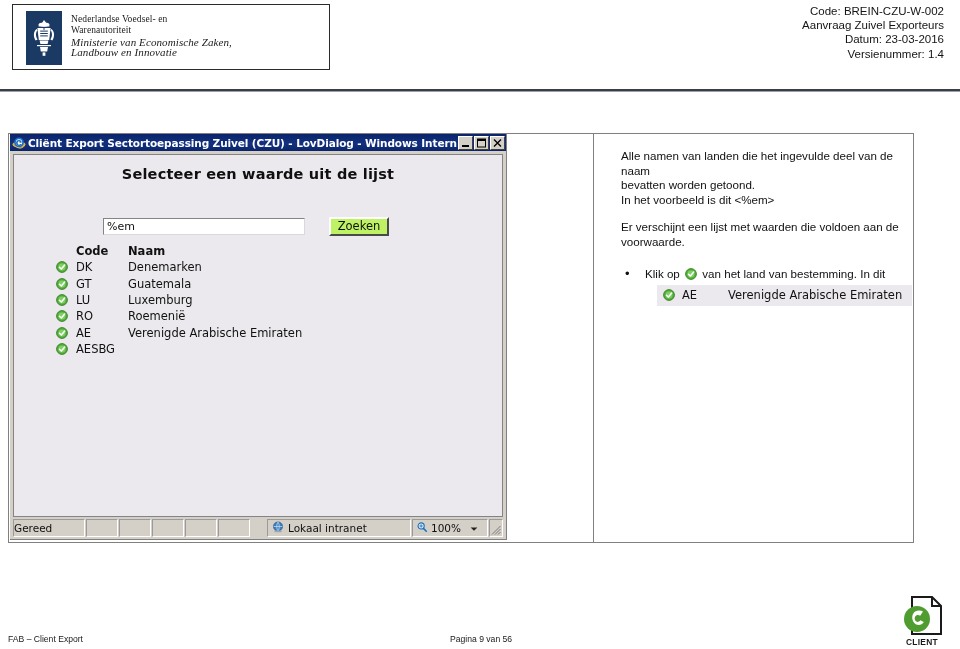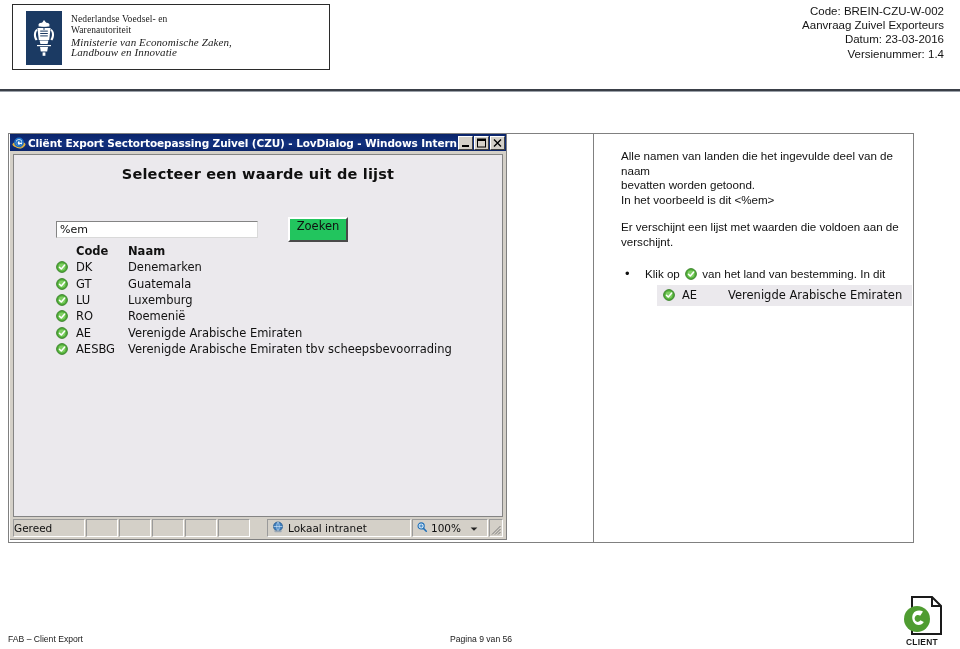--- a/index.html
+++ b/index.html
@@ -82,24 +82,24 @@
     margin-top:11px;letter-spacing:.2px;
     font-family:"DejaVu Sans","Liberation Sans",sans-serif;
   }
   #search-row{
     position:absolute;left:42px;top:62px;display:flex;align-items:center;
   }
   #search-input{
     width:202px;height:17px;background:#fff;border:1px solid;
     border-color:#848484 #d9d9d9 #d9d9d9 #848484;
     font-size:11px;color:#111;padding:0 3px;box-sizing:border-box;
-    line-height:15px;font-family:"DejaVu Sans","Liberation Sans",sans-serif;
+    line-height:15px;font-family:"DejaVu Sans","Liberation Sans",sans-serif;margin-left:47px;
   }
   #search-button{
-    margin-left:30px;width:60px;height:25px;background:#22c55e;
+    margin-left:24px;width:60px;height:19px;background:#bef264;
     border:2px solid;border-color:#ffffff #4a4a4a #4a4a4a #ffffff;
     font-size:11.5px;color:#101010;text-align:center;line-height:15px;
     box-sizing:border-box;cursor:pointer;
     font-family:"DejaVu Sans","Liberation Sans",sans-serif;
   }
   #lov-table{position:absolute;left:42px;top:88px;}
   .lov-head{
     display:flex;font-size:11.5px;font-weight:bold;color:#111;height:16px;
     align-items:center;font-family:"DejaVu Sans","Liberation Sans",sans-serif;
   }
@@ -329,21 +329,20 @@
 
         <div class="lov-row">
           <span class="c-pick">
             <svg class="pick-ico" viewBox="0 0 14 14" aria-hidden="true">
               <circle cx="7" cy="7" r="6.3" fill="#53b03a" stroke="#2f7a1f" stroke-width="1"></circle>
               <circle cx="7" cy="7" r="4" fill="#7fcf63"></circle>
               <path d="M4 7.2 L6.2 9.4 L10.2 4.6" fill="none" stroke="#ffffff" stroke-width="1.7" stroke-linecap="round" stroke-linejoin="round"></path>
             </svg>
           </span>
           <span class="c-code">AESBG</span>
-          <span class="c-naam">Verenigde Arabische Emiraten tbv scheepsbevoorrading</span>
         </div>
       </div>
     </div>
 
     <div id="ie-statusbar">
       <div class="sb-cell" id="sb-ready">Gereed</div>
       <div class="sb-cell sb-blank"></div>
       <div class="sb-cell sb-blank"></div>
       <div class="sb-cell sb-blank"></div>
       <div class="sb-cell sb-blank"></div>
@@ -384,21 +383,21 @@
   </div>
 
   <div id="notes">
     <p>Alle namen van landen die het ingevulde deel van de naam</p>
     <p>bevatten worden getoond.</p>
     <p>In het voorbeeld is dit &lt;%em&gt;</p>
 
     <div class="gap"></div>
 
     <p>Er verschijnt een lijst met waarden die voldoen aan de</p>
-    <p>verschijnt.</p>
+    <p>voorwaarde.</p>
 
     <div id="bullet-block">
       <div id="bullet-dot">•</div>
       <div id="bullet-text">
         <span>Klik op</span>
         <span class="inline-ico">
           <svg width="12" height="12" viewBox="0 0 14 14" aria-hidden="true">
             <circle cx="7" cy="7" r="6.3" fill="#53b03a" stroke="#2f7a1f" stroke-width="1"></circle>
             <circle cx="7" cy="7" r="4" fill="#7fcf63"></circle>
             <path d="M4 7.2 L6.2 9.4 L10.2 4.6" fill="none" stroke="#ffffff" stroke-width="1.7" stroke-linecap="round" stroke-linejoin="round"></path>

